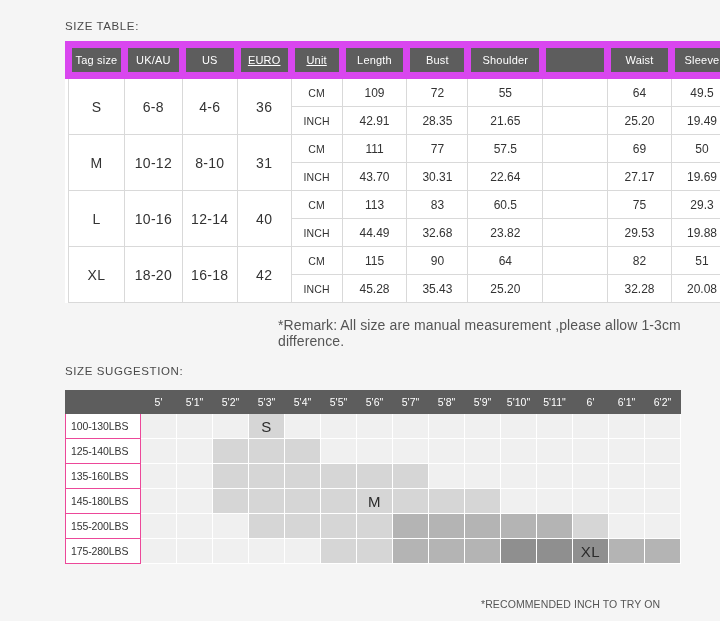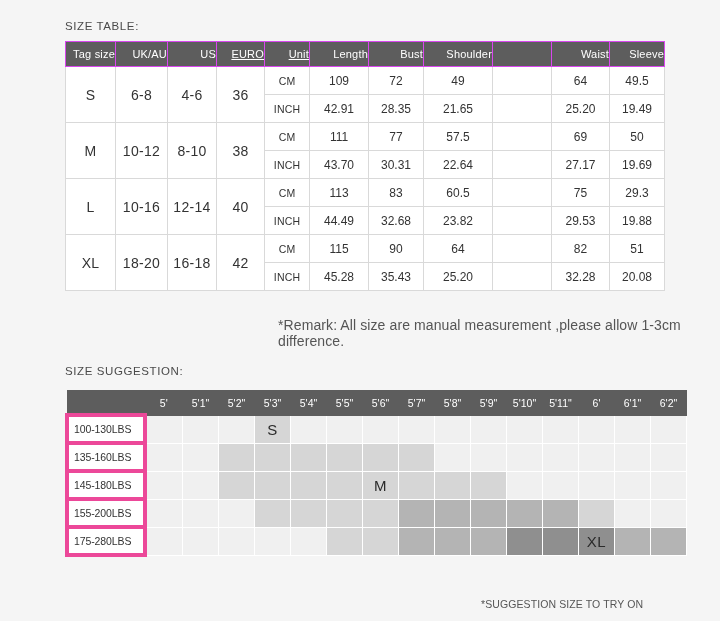--- a/index.html
+++ b/index.html
@@ -48,23 +48,22 @@
     vertical-align: middle;
     padding: 0;
     font-weight: normal;
     color: #333;
   }
   .size-table thead th {
     background: #5d5d5d;
     color: #ffffff;
     height: 24px;
     font-size: 11px;
-    border: 1px solid #d946ef;
+    border: 7px solid #d946ef;
     letter-spacing: 0.2px;
-    text-align: right;
   }
   .size-table tbody td { height: 27px; }
   .col-tag   { width: 49px; }
   .col-ukau  { width: 51px; }
   .col-us    { width: 48px; }
   .col-euro  { width: 47px; text-decoration: underline; }
   .col-unit  { width: 44px; text-decoration: underline; }
   .col-len   { width: 58px; }
   .col-bust  { width: 54px; }
   .col-shd   { width: 68px; }
@@ -122,21 +121,21 @@
     background: #5d5d5d;
   }
   .sugg-table tbody th {
     background: #ffffff;
     color: #333;
     height: 24px;
     width: 69px;
     font-size: 10.5px;
     text-align: left;
     padding-left: 5px;
-    border: 4px solid #ec4899;
+    border: 1px solid #ec4899;
     letter-spacing: -0.1px;
   }
   .sugg-table tbody td {
     height: 24px;
     width: 35px;
     position: relative;
   }
   .c0 { background: #f0f0f0; }
   .c1 { background: #d6d6d6; }
   .c2 { background: #b4b4b4; }
@@ -182,40 +181,40 @@
     <tbody>
 
       <tr>
         <td class="big-cell" rowspan="2">S</td>
         <td class="big-cell" rowspan="2">6-8</td>
         <td class="big-cell" rowspan="2">4-6</td>
         <td class="big-cell" rowspan="2">36</td>
         <td class="unit-cell">CM</td>
         <td class="val-cell">109</td>
         <td class="val-cell">72</td>
-        <td class="val-cell">49</td>
+        <td class="val-cell">55</td>
         <td class="val-cell"></td>
         <td class="val-cell">64</td>
         <td class="val-cell">49.5</td>
       </tr>
       <tr>
         <td class="unit-cell">INCH</td>
         <td class="val-cell">42.91</td>
         <td class="val-cell">28.35</td>
         <td class="val-cell">21.65</td>
         <td class="val-cell"></td>
         <td class="val-cell">25.20</td>
         <td class="val-cell">19.49</td>
       </tr>
 
       <tr>
         <td class="big-cell" rowspan="2">M</td>
         <td class="big-cell" rowspan="2">10-12</td>
         <td class="big-cell" rowspan="2">8-10</td>
-        <td class="big-cell" rowspan="2">38</td>
+        <td class="big-cell" rowspan="2">31</td>
         <td class="unit-cell">CM</td>
         <td class="val-cell">111</td>
         <td class="val-cell">77</td>
         <td class="val-cell">57.5</td>
         <td class="val-cell"></td>
         <td class="val-cell">69</td>
         <td class="val-cell">50</td>
       </tr>
       <tr>
         <td class="unit-cell">INCH</td>
@@ -314,20 +313,38 @@
             <td class="c0"></td>
             <td class="c0"></td>
             <td class="c0"></td>
             <td class="c0"></td>
             <td class="c0"></td>
             <td class="c0"></td>
             <td class="c0"></td>
             <td class="c0"></td>
           </tr>
           <tr>
+            <th>125-140LBS</th>
+            <td class="c0"></td>
+            <td class="c0"></td>
+            <td class="c1"></td>
+            <td class="c1"></td>
+            <td class="c1"></td>
+            <td class="c0"></td>
+            <td class="c0"></td>
+            <td class="c0"></td>
+            <td class="c0"></td>
+            <td class="c0"></td>
+            <td class="c0"></td>
+            <td class="c0"></td>
+            <td class="c0"></td>
+            <td class="c0"></td>
+            <td class="c0"></td>
+          </tr>
+          <tr>
             <th>135-160LBS</th>
             <td class="c0"></td>
             <td class="c0"></td>
             <td class="c1"></td>
             <td class="c1"></td>
             <td class="c1"></td>
             <td class="c1"></td>
             <td class="c1"></td>
             <td class="c1"></td>
             <td class="c0"></td>
@@ -389,15 +406,15 @@
             <td class="c3"></td>
             <td class="c3"></td>
             <td class="c3"><span class="cell-label">XL</span></td>
             <td class="c2"></td>
             <td class="c2"></td>
           </tr>
         </tbody>
     </table>
   </div>
 
-  <div class="footnote">*SUGGESTION SIZE TO TRY ON</div>
+  <div class="footnote">*RECOMMENDED INCH TO TRY ON</div>
 
 </div>
 
 </body></html>

